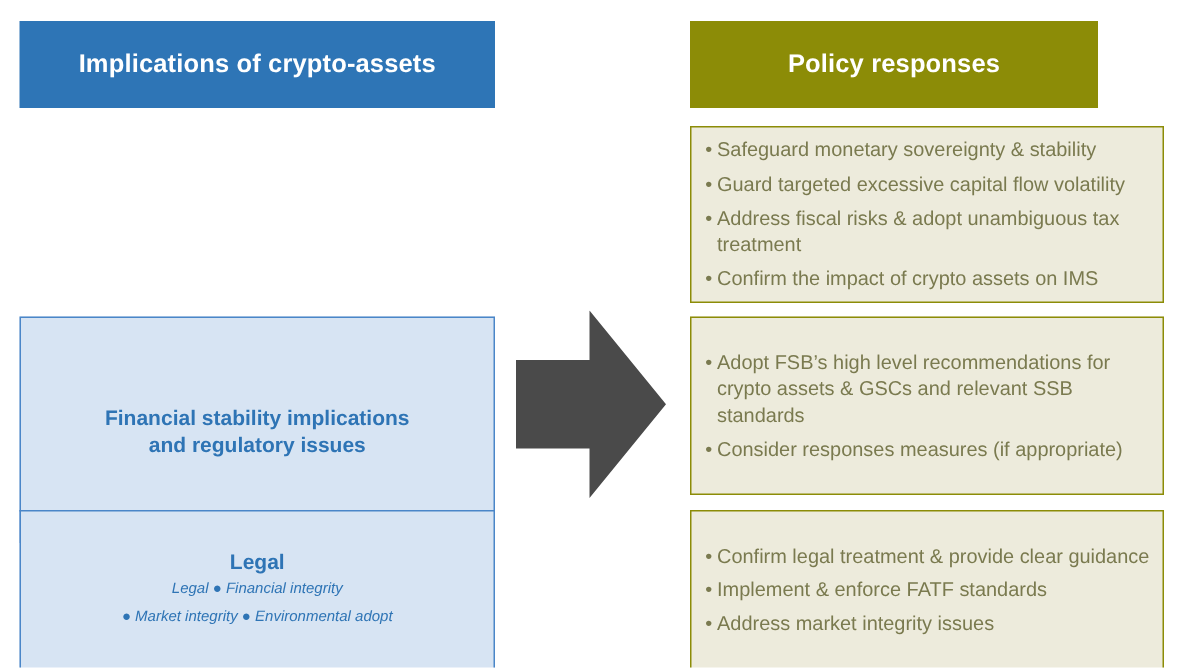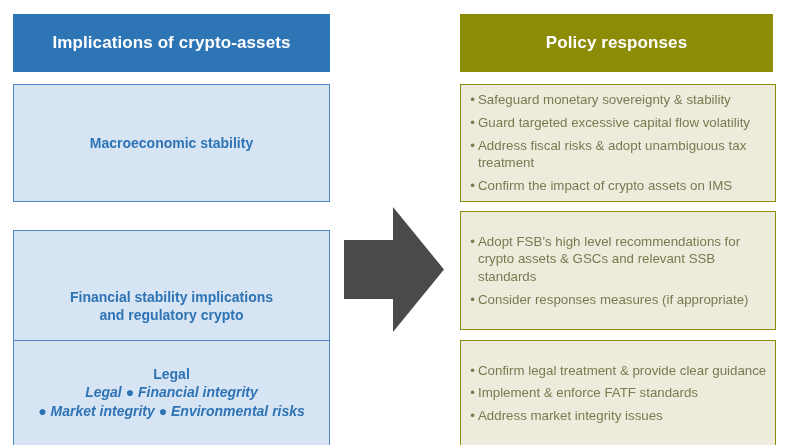--- a/index.html
+++ b/index.html
@@ -38,21 +38,21 @@
   .col-header.left {
     left: 13px;
     top: 14px;
     width: 317px;
     height: 58px;
     background: #2e75b6;
   }
   .col-header.right {
     left: 460px;
     top: 14px;
-    width: 313px;
+    width: 272px;
     height: 58px;
     background: #8c8c07;
   }
 
   
   .imp-box {
     position: absolute;
     left: 13px;
     width: 317px;
     box-sizing: border-box;
@@ -66,26 +66,26 @@
     color: #2e74b5;
     padding: 4px 8px;
   }
   .imp-box .ttl {
     font-weight: bold;
     font-size: 14px;
     line-height: 18px;
   }
   .imp-box .sub {
     font-style: italic;
-    font-size: 14px;
+    font-size: 10px;
     line-height: 19px;
-    font-weight: bold;
+    font-weight: normal;
   }
   #imp-box-1 { top: 84px;  height: 118px; }
-  #imp-box-2 { top: 211px; height: 151px; margin-top: 19px; }
+  #imp-box-2 { top: 211px; height: 151px; }
   #imp-box-3 { top: 340px; height: 105px; border-bottom: none; }
 
   
   .pol-box {
     position: absolute;
     left: 460px;
     width: 316px;
     box-sizing: border-box;
     background: #edebdc;
     border: 1.6px solid #8c8c07;
@@ -134,33 +134,30 @@
 <div id="slide">
 
   <div class="col-header left">
     <span>Implications of crypto-assets</span>
   </div>
 
   <div class="col-header right">
     <span>Policy responses</span>
   </div>
 
-  <div class="imp-box" id="imp-box-1">
-    <div class="ttl">Macroeconomic stability</div>
-  </div>
 
   <div class="imp-box" id="imp-box-2">
     <div class="ttl">Financial stability implications</div>
-    <div class="ttl">and regulatory crypto</div>
+    <div class="ttl">and regulatory issues</div>
   </div>
 
   <div class="imp-box" id="imp-box-3">
     <div class="ttl">Legal</div>
     <div class="sub">Legal ● Financial integrity</div>
-    <div class="sub">● Market integrity ● Environmental risks</div>
+    <div class="sub">● Market integrity ● Environmental adopt</div>
   </div>
 
   <div id="arrow-wrap">
     <svg width="100" height="125" viewBox="0 0 100 125">
       <polygon points="0,33 49,33 49,0 100,62.5 49,125 49,92 0,92" fill="#4a4a4a"></polygon>
     </svg>
   </div>
 
   <div class="pol-box" id="pol-box-1">
     <div class="bullet-row">

